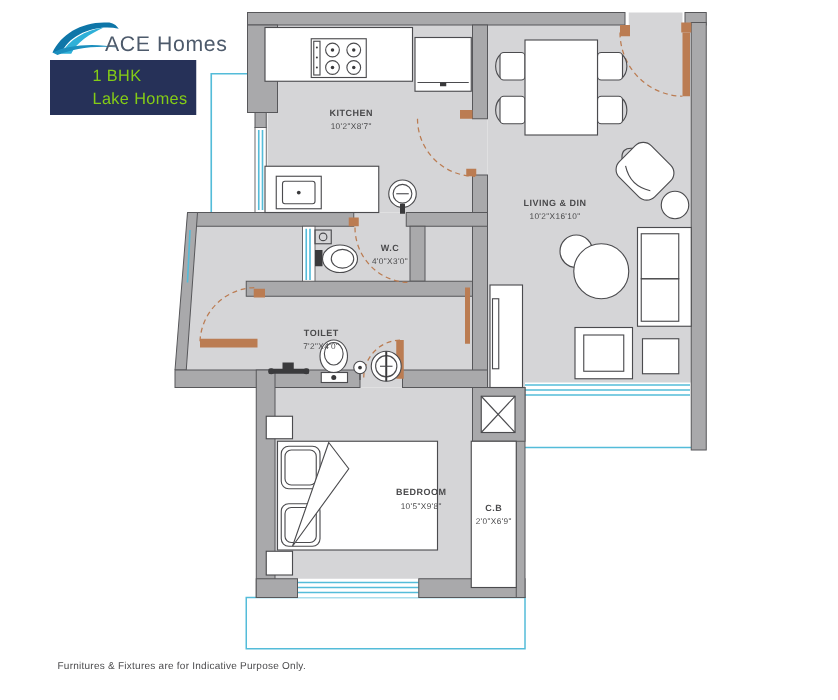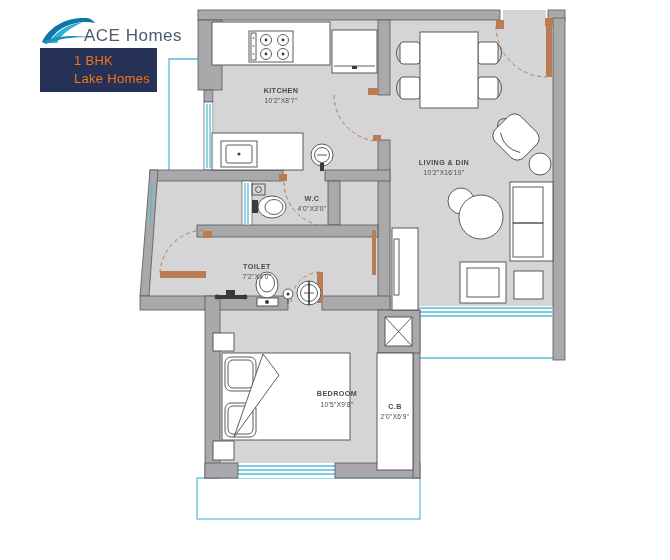--- a/index.html
+++ b/index.html
@@ -2,21 +2,21 @@
 <html><head>
 <meta charset="utf-8">
 <style>
   html,body{margin:0;padding:0;background:#fff;}
   #page{position:relative;width:670px;height:560px;background:#fff;overflow:hidden;
         font-family:"Liberation Sans",sans-serif;}
   
   #brandrow{position:absolute;left:40px;top:14px;display:flex;align-items:flex-end;}
   #brand-text{font-size:17px;color:#4d5a6b;letter-spacing:.5px;margin-left:-14px;margin-bottom:2px;}
   #badge{position:absolute;left:40px;top:48px;width:117px;height:44px;background:#263158;
-         color:#f97316;font-size:13px;font-weight:500;line-height:1.35;
+         color:#84cc16;font-size:13px;font-weight:500;line-height:1.35;
          display:flex;flex-direction:column;justify-content:center;padding-left:34px;box-sizing:border-box;letter-spacing:.3px;}
   #footnote{position:absolute;left:46px;top:528px;font-size:8px;color:#4a4a4c;letter-spacing:.2px;}
   
   .floor{fill:#d5d5d7;stroke:none;}
   .wall{fill:#a9a9ab;stroke:#57575a;stroke-width:.8;}
   .furn{fill:#ffffff;stroke:#4b4b4e;stroke-width:.9;}
   .furnln{fill:none;stroke:#4b4b4e;stroke-width:.9;}
   .dark{fill:#3a3a3c;stroke:none;}
   .win{stroke:#54bcd9;stroke-width:1.3;fill:none;}
   .winbg{fill:#ffffff;stroke:none;}
@@ -260,13 +260,14 @@
       <text class="dim" x="312" y="211">4'0"X3'0"</text>
       <text class="lbl" x="257" y="269">TOILET</text>
       <text class="dim" x="257" y="279">7'2"X4'0"</text>
       <text class="lbl" x="337" y="396">BEDROOM</text>
       <text class="dim" x="337" y="407">10'5"X9'8"</text>
       <text class="lbl" x="395" y="409">C.B</text>
       <text class="dim" x="395" y="419">2'0"X6'9"</text>
     </g>
   </svg>
 
+  <div id="footnote">Furnitures &amp; Fixtures are for Indicative Purpose Only.</div>
 </div>
 
 </body></html>

